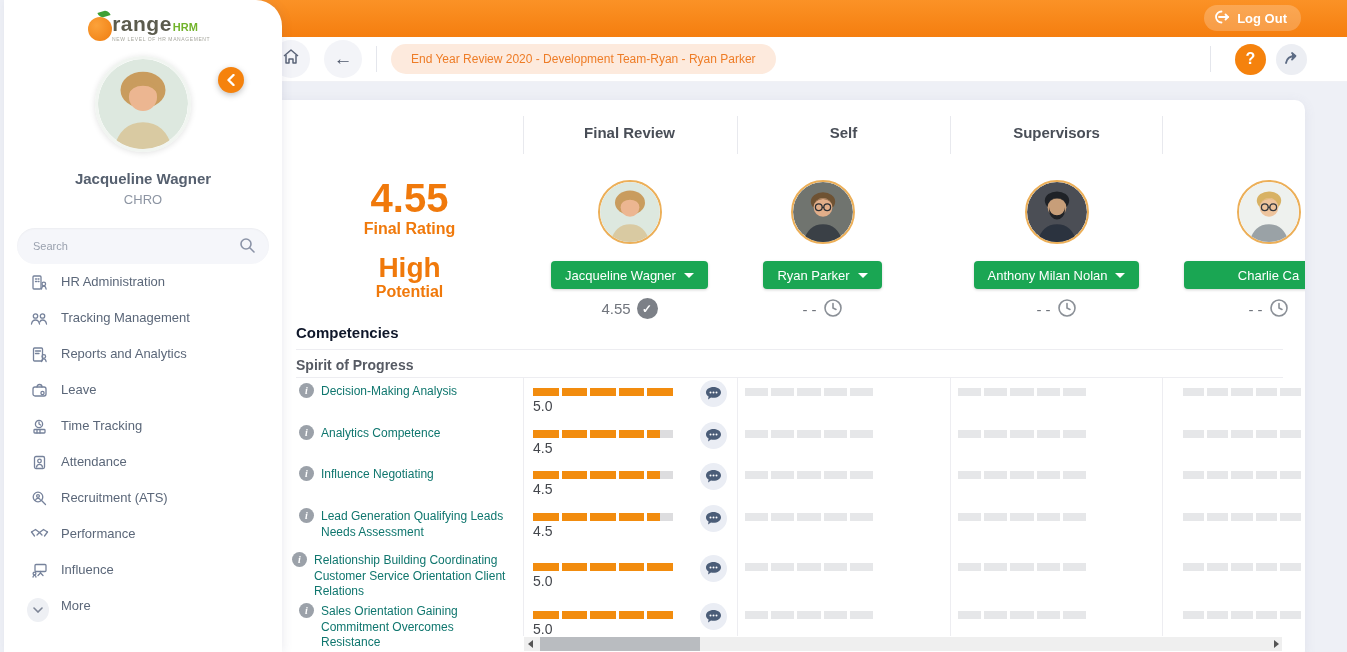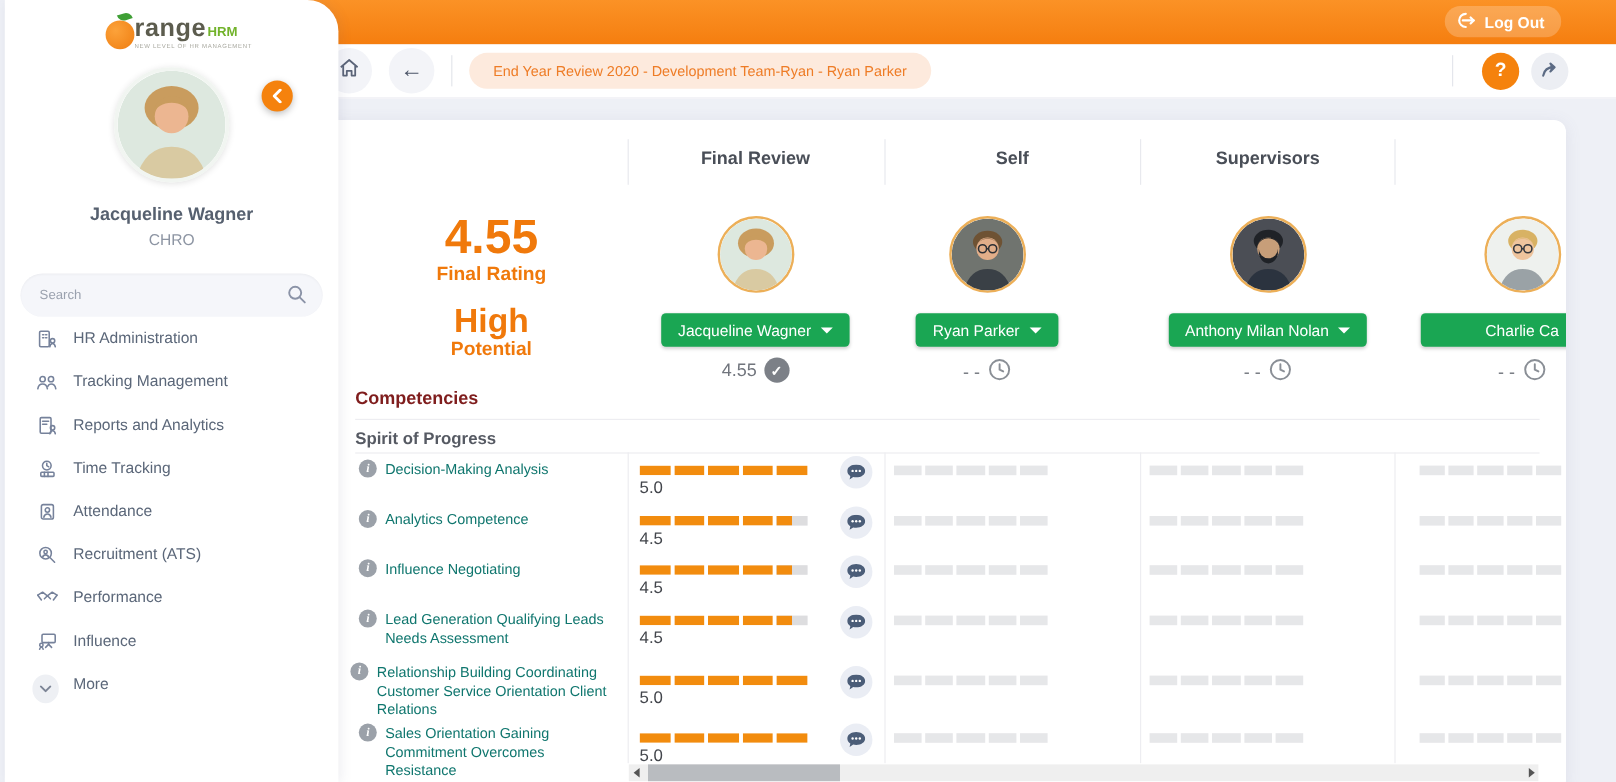--- a/index.html
+++ b/index.html
@@ -81,21 +81,21 @@
   .rev-avatar { width:64px; height:64px; border-radius:50%; overflow:hidden; border:2px solid #ecaf58; }
   .rev-btn { margin-top:17px; height:28px; border:none; border-radius:4px; background:#1aa653; color:#fff;
     font-size:13px; cursor:pointer; display:flex; align-items:center; gap:8px; padding:0 14px;
     font-family:inherit; box-shadow:0 1px 3px rgba(0,0,0,.18); white-space:nowrap; }
   .caret-down { width:0; height:0; border-left:5px solid transparent; border-right:5px solid transparent;
     border-top:5px solid #fff; }
   .rev-status { margin-top:9px; display:flex; align-items:center; gap:6px; font-size:15px; color:#71757d; }
   .check-badge { width:21px; height:21px; border-radius:50%; background:#7c8087; color:#fff; font-size:12px;
     display:flex; align-items:center; justify-content:center; font-weight:bold; }
 
-  .comp-title { position:absolute; left:24px; top:224px; font-size:15px; font-weight:bold; color:#7f1d1d; }
+  .comp-title { position:absolute; left:24px; top:224px; font-size:15px; font-weight:bold; color:#0f172a; }
   .hline { position:absolute; left:24px; right:22px; height:1px; background:#ededf1; }
   .group-title { position:absolute; left:24px; top:257px; font-size:14px; font-weight:bold; color:#565a63; }
   .col-line { position:absolute; top:277px; height:259px; width:1px; background:#ededf1; }
 
   .comp-row { position:absolute; left:0; width:100%; }
   .row-label { position:absolute; left:27px; width:210px; display:flex; gap:7px; }
   .info-icon { flex:0 0 15px; width:15px; height:15px; border-radius:50%; background:#9ba1a9; color:#fff;
     font-size:10px; font-weight:bold; text-align:center; line-height:15px; font-family:"Liberation Serif",serif; font-style:italic; }
   .row-label-text { font-size:12px; color:#0f766e; line-height:1.3; padding-top:1px; }
   .bar { position:absolute; left:261px; display:flex; gap:3px; width:140px; height:8px; }
@@ -730,20 +730,30 @@
               <line x1="4.5" y1="7.5" x2="8" y2="7.5"></line>
               <circle cx="12.8" cy="10.5" r="1.8"></circle>
               <path d="M10.5 15.5 q0.5 -2.6 2.3 -2.6 q1.8 0 2.3 2.6"></path>
             </svg>
           </span>
         <span class="nav-label">Reports and Analytics</span>
       </div>
       <div class="nav-item">
         <span class="nav-icon">
             <svg width="17" height="17" viewBox="0 0 17 17" fill="none" stroke="currentColor" stroke-width="1.3" stroke-linecap="round">
+              <rect x="2" y="5" width="13" height="9" rx="2"></rect>
+              <path d="M6 5 q0 -2.5 2.5 -2.5 q2.5 0 2.5 2.5"></path>
+              <circle cx="11.5" cy="11" r="1.6"></circle>
+            </svg>
+          </span>
+        <span class="nav-label">Leave</span>
+      </div>
+      <div class="nav-item">
+        <span class="nav-icon">
+            <svg width="17" height="17" viewBox="0 0 17 17" fill="none" stroke="currentColor" stroke-width="1.3" stroke-linecap="round">
               <circle cx="8" cy="6" r="3.6"></circle>
               <path d="M8 4 v2 l1.6 1"></path>
               <rect x="3" y="11.5" width="11" height="3.5" rx="0.8"></rect>
               <line x1="6" y1="11.5" x2="6" y2="15"></line>
               <line x1="9" y1="11.5" x2="9" y2="15"></line>
             </svg>
           </span>
         <span class="nav-label">Time Tracking</span>
       </div>
       <div class="nav-item">

